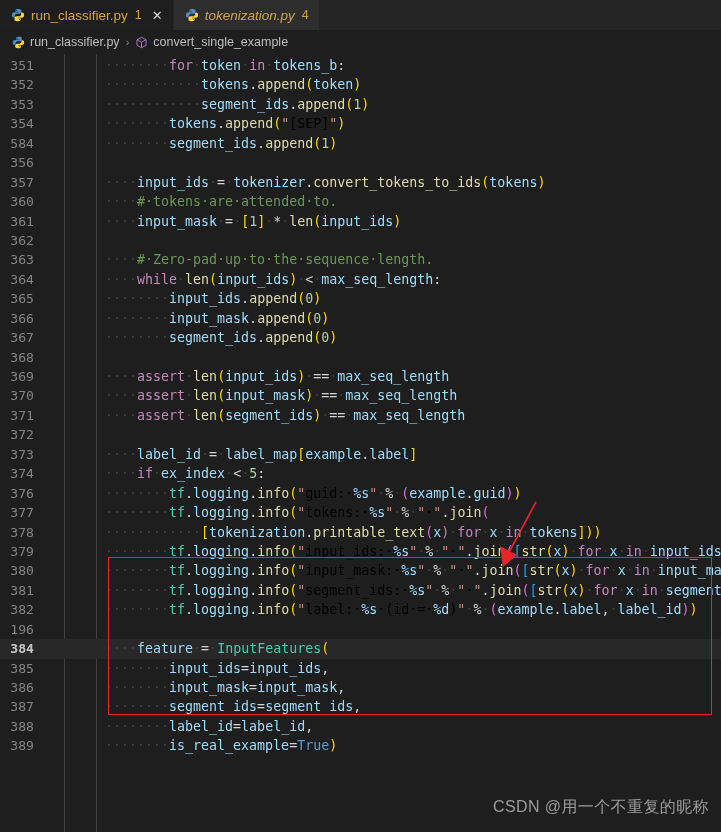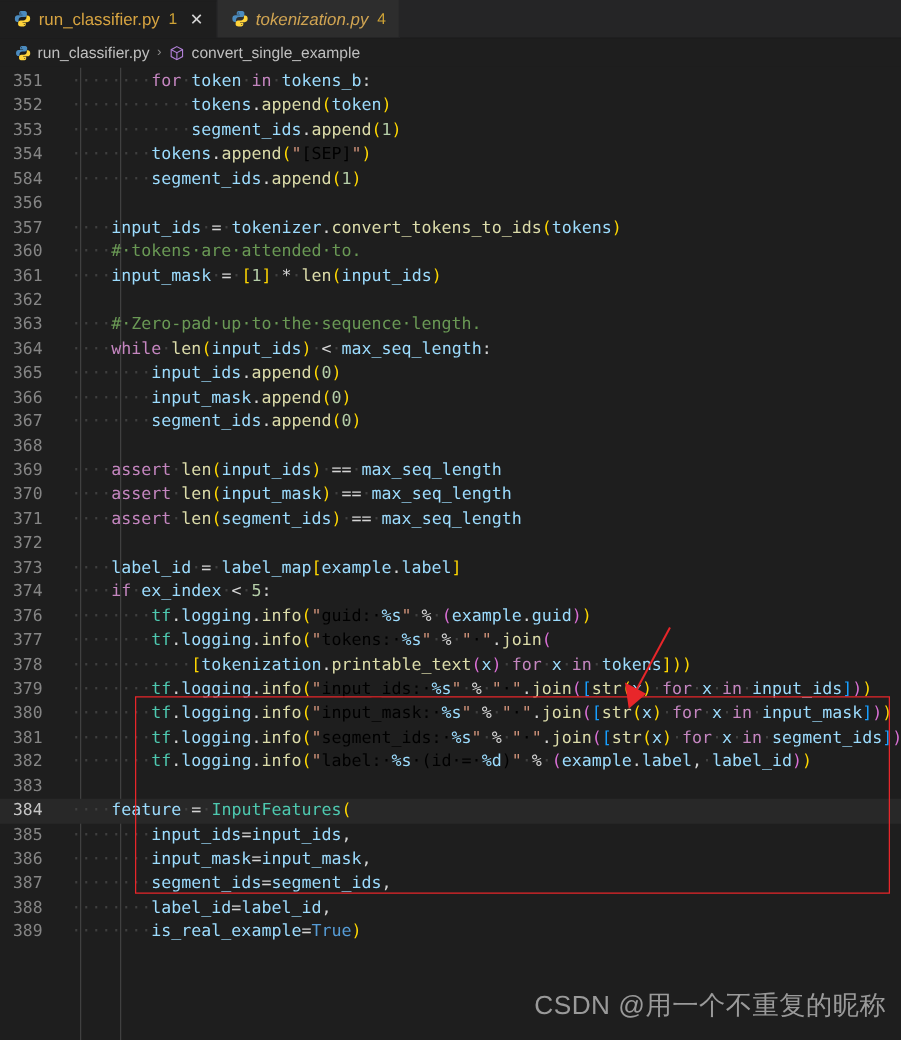--- a/index.html
+++ b/index.html
@@ -88,32 +88,33 @@
     font-size: 13.3px;
     line-height: 19.45px;
     padding-top: 2px;
   }
   .row {
     position: relative;
     height: 19.45px;
     white-space: pre;
     display: flex;
     align-items: center;
+    gap: 48px;
   }
   .row.cur { background: #282828; }
   .ln {
     width: 46px;
     flex: 0 0 46px;
     text-align: right;
     padding-right: 12px;
     color: #858585;
     font-size: 13.1px;
     user-select: none;
   }
-  .row.cur .ln { color: #c6c6c6; }
+  .row.cur .ln { color: #c6c6c6; font-weight: bold; }
   .code {
     flex: 1 1 auto;
     padding-left: 11px;
     white-space: pre;
     overflow: hidden;
   }
 
   
   .guides {
     position: absolute;
@@ -164,21 +165,21 @@
   }
 
   
   #watermark {
     position: absolute;
     right: 12px;
     bottom: 14px;
     color: #b9b9b9;
     opacity: 0.80;
     font-family: "Liberation Sans", sans-serif;
-    font-size: 21px;
+    font-size: 16px;
     letter-spacing: 0.4px;
     z-index: 7;
     pointer-events: none;
   }
 </style>
 </head>
 <body>
 
 <div id="tabbar">
   <div class="tab active">
@@ -244,21 +245,21 @@
       <div class="row"><div class="ln">372</div><div class="code"></div></div>
       <div class="row"><div class="ln">373</div><div class="code"><span class="ws">····</span><span class="var">label_id</span><span class="ws">·</span><span class="op">=</span><span class="ws">·</span><span class="var">label_map</span><span class="br0">[</span><span class="var">example</span><span class="op">.</span><span class="var">label</span><span class="br0">]</span></div></div>
       <div class="row"><div class="ln">374</div><div class="code"><span class="ws">····</span><span class="kw">if</span><span class="ws">·</span><span class="var">ex_index</span><span class="ws">·</span><span class="op">&lt;</span><span class="ws">·</span><span class="num">5</span><span class="op">:</span></div></div>
       <div class="row"><div class="ln">376</div><div class="code"><span class="ws">········</span><span class="cls">tf</span><span class="op">.</span><span class="var">logging</span><span class="op">.</span><span class="fn">info</span><span class="br0">(</span><span class="str">"</span>guid:·<span class="var">%s</span><span class="str">"</span><span class="ws">·</span><span class="op">%</span><span class="ws">·</span><span class="br1">(</span><span class="var">example</span><span class="op">.</span><span class="var">guid</span><span class="br1">)</span><span class="br0">)</span></div></div>
       <div class="row"><div class="ln">377</div><div class="code"><span class="ws">········</span><span class="cls">tf</span><span class="op">.</span><span class="var">logging</span><span class="op">.</span><span class="fn">info</span><span class="br0">(</span><span class="str">"</span>tokens:·<span class="var">%s</span><span class="str">"</span><span class="ws">·</span><span class="op">%</span><span class="ws">·</span><span class="str">"</span>·<span class="str">"</span><span class="op">.</span><span class="fn">join</span><span class="br1">(</span></div></div>
       <div class="row"><div class="ln">378</div><div class="code"><span class="ws">············</span><span class="br0">[</span><span class="var">tokenization</span><span class="op">.</span><span class="fn">printable_text</span><span class="br1">(</span><span class="var">x</span><span class="br1">)</span><span class="ws">·</span><span class="kw">for</span><span class="ws">·</span><span class="var">x</span><span class="ws">·</span><span class="kw">in</span><span class="ws">·</span><span class="var">tokens</span><span class="br0">]</span><span class="br0">)</span><span class="br0">)</span></div></div>
       <div class="row"><div class="ln">379</div><div class="code"><span class="ws">········</span><span class="cls">tf</span><span class="op">.</span><span class="var">logging</span><span class="op">.</span><span class="fn">info</span><span class="br0">(</span><span class="str">"</span>input_ids:·<span class="var">%s</span><span class="str">"</span><span class="ws">·</span><span class="op">%</span><span class="ws">·</span><span class="str">"</span>·<span class="str">"</span><span class="op">.</span><span class="fn">join</span><span class="br1">(</span><span class="br2">[</span><span class="fn">str</span><span class="br0">(</span><span class="var">x</span><span class="br0">)</span><span class="ws">·</span><span class="kw">for</span><span class="ws">·</span><span class="var">x</span><span class="ws">·</span><span class="kw">in</span><span class="ws">·</span><span class="var">input_ids</span><span class="br2">]</span><span class="br1">)</span><span class="br0">)</span></div></div>
       <div class="row"><div class="ln">380</div><div class="code"><span class="ws">········</span><span class="cls">tf</span><span class="op">.</span><span class="var">logging</span><span class="op">.</span><span class="fn">info</span><span class="br0">(</span><span class="str">"</span>input_mask:·<span class="var">%s</span><span class="str">"</span><span class="ws">·</span><span class="op">%</span><span class="ws">·</span><span class="str">"</span>·<span class="str">"</span><span class="op">.</span><span class="fn">join</span><span class="br1">(</span><span class="br2">[</span><span class="fn">str</span><span class="br0">(</span><span class="var">x</span><span class="br0">)</span><span class="ws">·</span><span class="kw">for</span><span class="ws">·</span><span class="var">x</span><span class="ws">·</span><span class="kw">in</span><span class="ws">·</span><span class="var">input_mask</span><span class="br2">]</span><span class="br1">)</span><span class="br0">)</span></div></div>
       <div class="row"><div class="ln">381</div><div class="code"><span class="ws">········</span><span class="cls">tf</span><span class="op">.</span><span class="var">logging</span><span class="op">.</span><span class="fn">info</span><span class="br0">(</span><span class="str">"</span>segment_ids:·<span class="var">%s</span><span class="str">"</span><span class="ws">·</span><span class="op">%</span><span class="ws">·</span><span class="str">"</span>·<span class="str">"</span><span class="op">.</span><span class="fn">join</span><span class="br1">(</span><span class="br2">[</span><span class="fn">str</span><span class="br0">(</span><span class="var">x</span><span class="br0">)</span><span class="ws">·</span><span class="kw">for</span><span class="ws">·</span><span class="var">x</span><span class="ws">·</span><span class="kw">in</span><span class="ws">·</span><span class="var">segment_ids</span><span class="br2">]</span><span class="br1">)</span></div></div>
       <div class="row"><div class="ln">382</div><div class="code"><span class="ws">········</span><span class="cls">tf</span><span class="op">.</span><span class="var">logging</span><span class="op">.</span><span class="fn">info</span><span class="br0">(</span><span class="str">"</span>label:·<span class="var">%s</span>·(id·=·<span class="var">%d</span>)<span class="str">"</span><span class="ws">·</span><span class="op">%</span><span class="ws">·</span><span class="br1">(</span><span class="var">example</span><span class="op">.</span><span class="var">label</span><span class="op">,</span><span class="ws">·</span><span class="var">label_id</span><span class="br1">)</span><span class="br0">)</span></div></div>
-      <div class="row"><div class="ln">383</div><div class="code"></div></div>
+      <div class="row"><div class="ln">196</div><div class="code"></div></div>
       <div class="row cur"><div class="ln">384</div><div class="code"><span class="ws">····</span><span class="var">feature</span><span class="ws">·</span><span class="op">=</span><span class="ws">·</span><span class="cls">InputFeatures</span><span class="br0">(</span></div></div>
       <div class="row"><div class="ln">385</div><div class="code"><span class="ws">········</span><span class="var">input_ids</span><span class="op">=</span><span class="var">input_ids</span><span class="op">,</span></div></div>
       <div class="row"><div class="ln">386</div><div class="code"><span class="ws">········</span><span class="var">input_mask</span><span class="op">=</span><span class="var">input_mask</span><span class="op">,</span></div></div>
       <div class="row"><div class="ln">387</div><div class="code"><span class="ws">········</span><span class="var">segment_ids</span><span class="op">=</span><span class="var">segment_ids</span><span class="op">,</span></div></div>
       <div class="row"><div class="ln">388</div><div class="code"><span class="ws">········</span><span class="var">label_id</span><span class="op">=</span><span class="var">label_id</span><span class="op">,</span></div></div>
       <div class="row"><div class="ln">389</div><div class="code"><span class="ws">········</span><span class="var">is_real_example</span><span class="op">=</span><span class="kw2">True</span><span class="br0">)</span></div></div>
     </div>
 
   <div id="redbox"></div>
 

